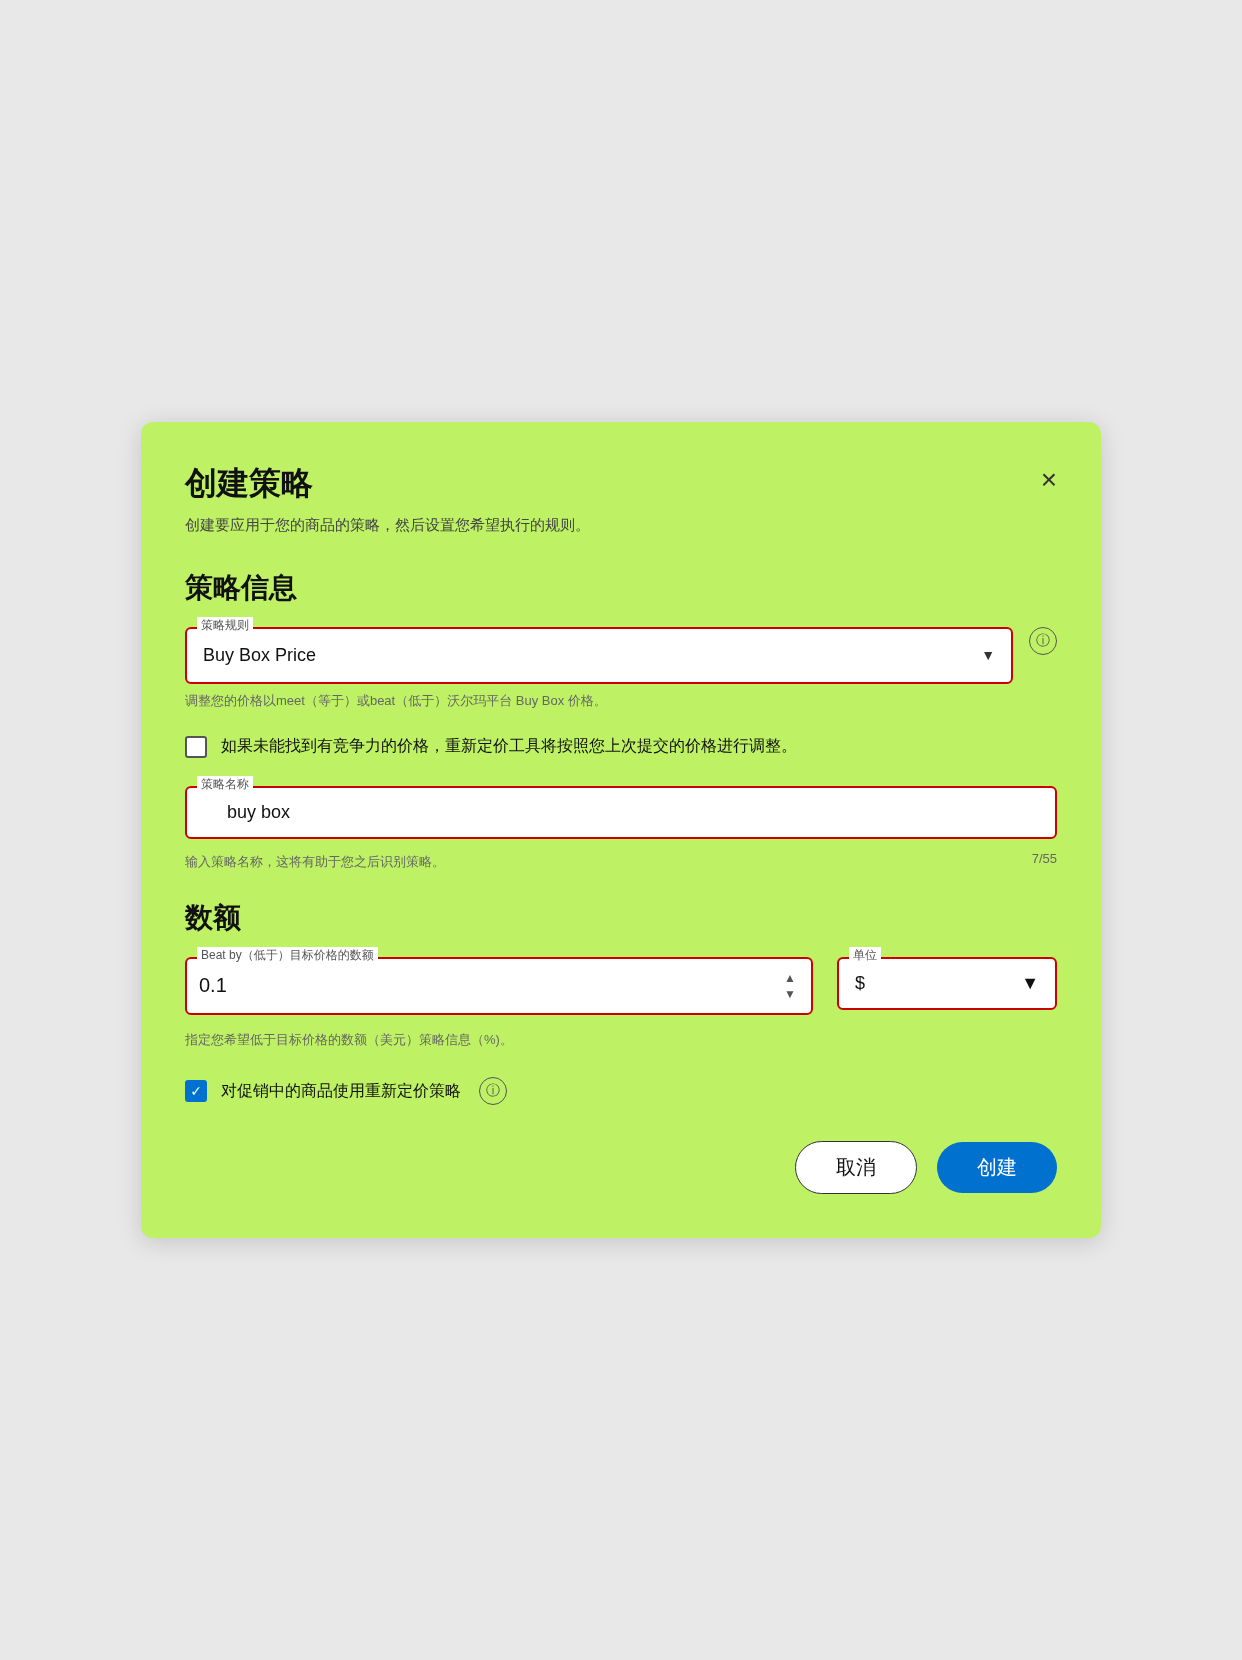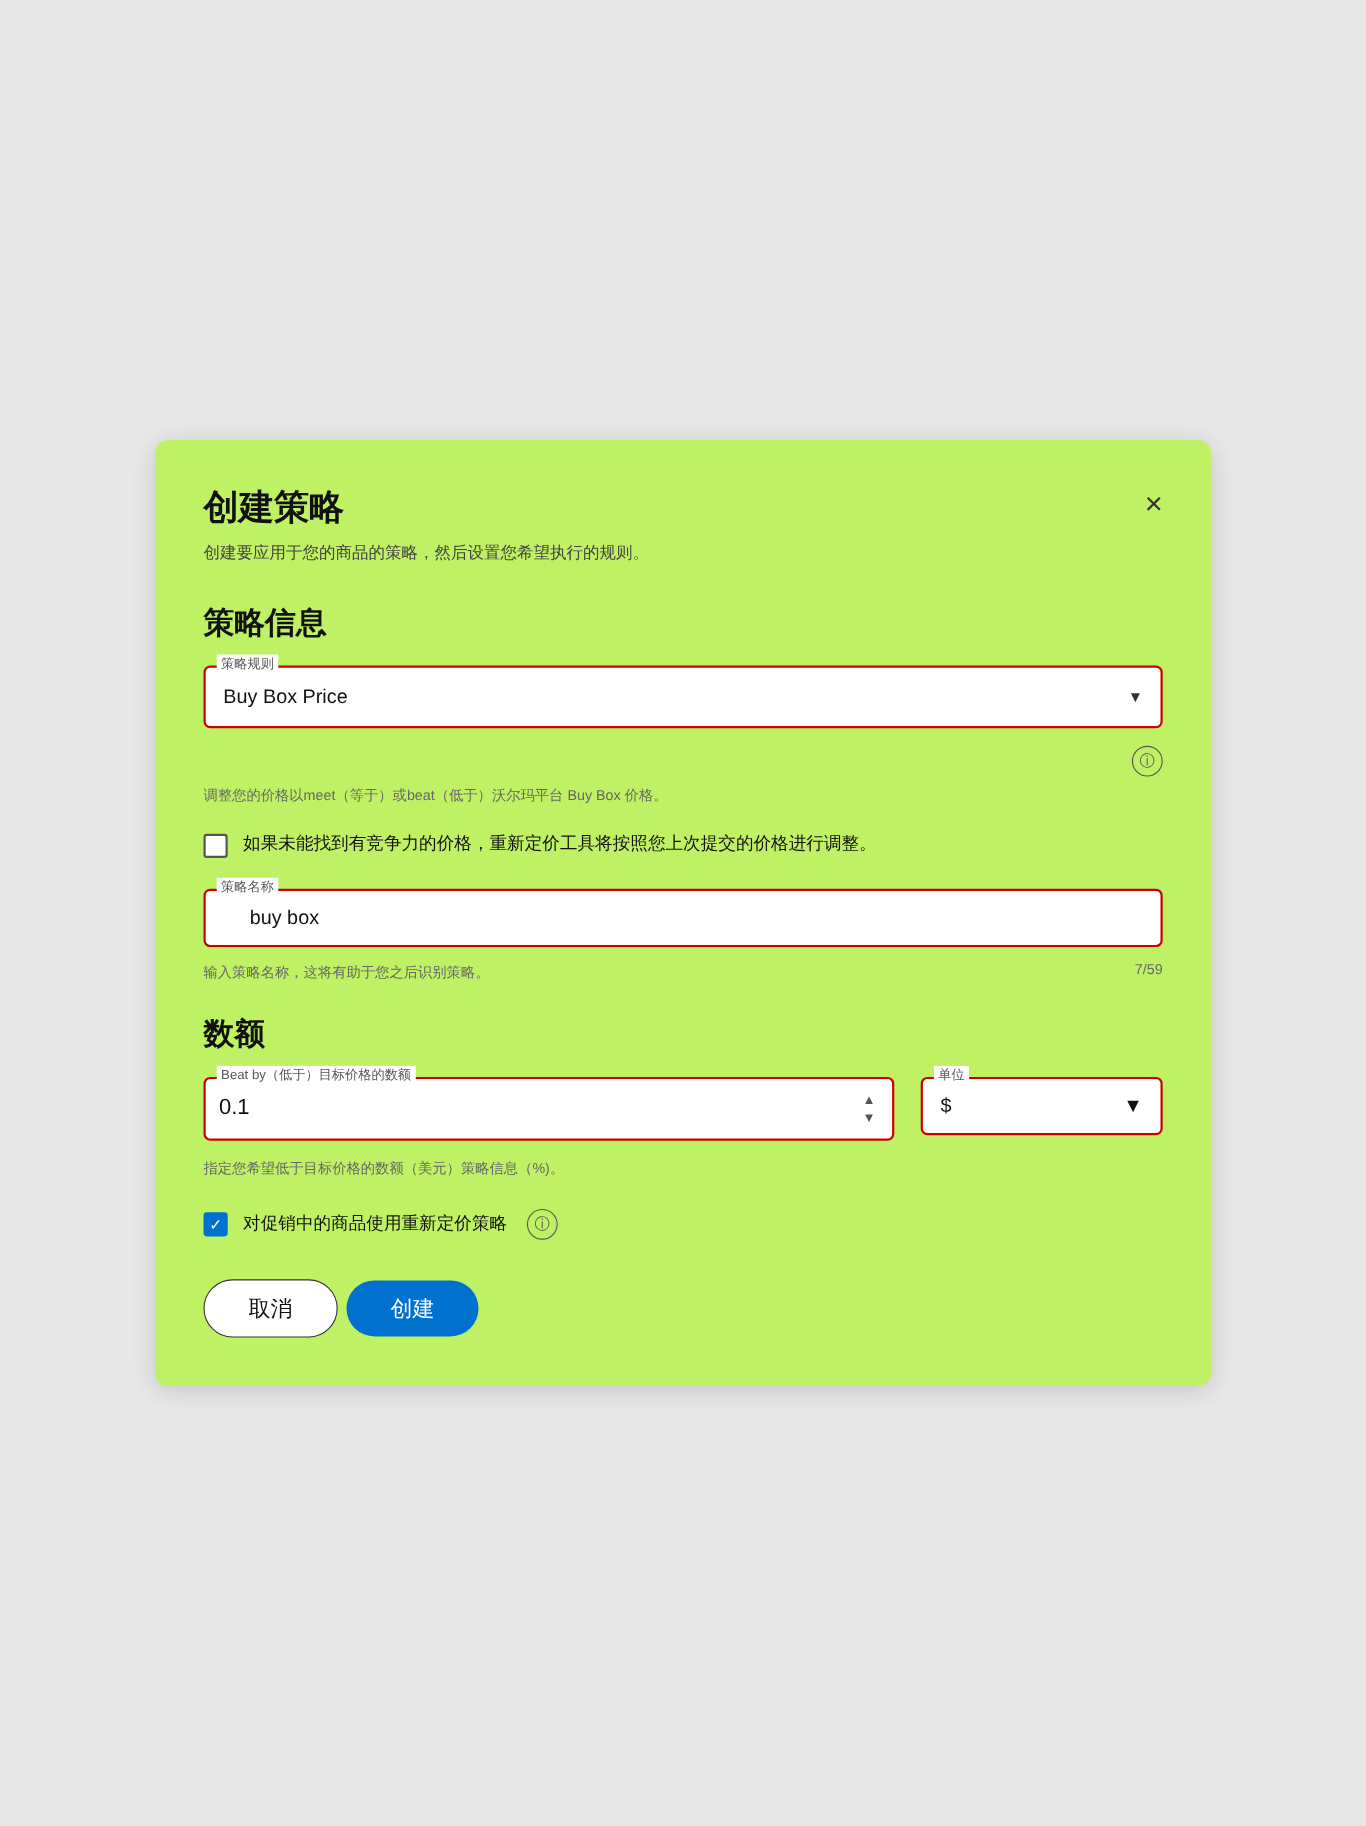--- a/index.html
+++ b/index.html
@@ -85,23 +85,22 @@
       left: 12px;
       background: #fff;
       padding: 0 4px;
       font-size: 12px;
       color: #555;
       z-index: 1;
     }
 
     .select-wrapper {
       display: flex;
-      align-items: flex-end;
+      align-items: flex-start;
       gap: 16px;
-      flex-direction: column;
     }
 
     .select-inner {
       display: flex;
       align-items: center;
       justify-content: space-between;
       width: 100%;
       border: 1.5px solid #333;
       border-radius: 6px;
       padding: 16px 16px;
@@ -286,21 +285,22 @@
 
     .checkbox-checked {
       background: #0071ce;
       border-color: #0071ce;
       color: #fff;
       font-size: 14px;
     }
 
     .footer-row {
       display: flex;
-      gap: 8px;
+      justify-content: flex-end;
+      gap: 20px;
       align-items: center;
     }
 
     .btn-cancel {
       border: 1.5px solid #333;
       border-radius: 50px;
       background: #fff;
       color: #111;
       font-size: 20px;
       padding: 12px 40px;
@@ -353,21 +353,21 @@
 
     <div class="strategy-name-section">
       <div class="field-group">
         <span class="field-label">策略名称</span>
         <div class="input-field-wrapper input-field-highlighted">
           <input type="text" value="buy box" style="">
         </div>
       </div>
       <div style="display:flex; justify-content:space-between;">
         <p class="field-hint">输入策略名称，这将有助于您之后识别策略。</p>
-        <span class="field-count">7/59</span>
+        <span class="field-count">7/55</span>
       </div>
     </div>
 
     <h2 class="section-title">数额</h2>
 
     <div class="amount-section">
       <div class="amount-row">
 
         <div class="amount-input-group">
           <div class="field-group">

